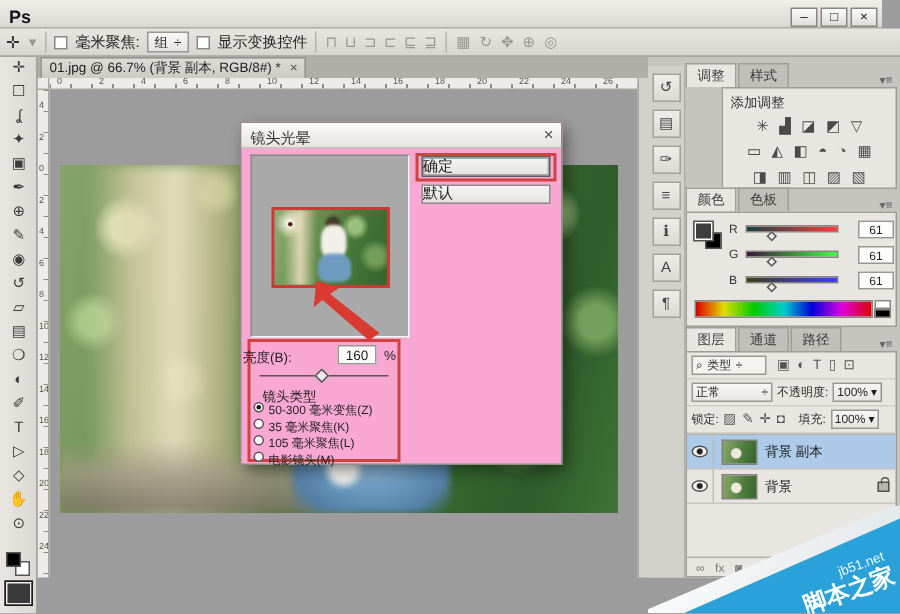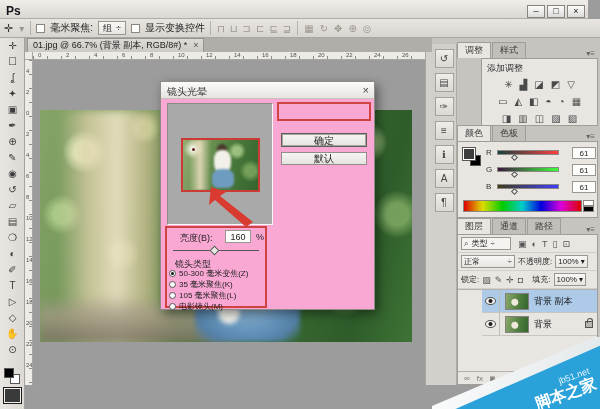--- a/index.html
+++ b/index.html
@@ -80,31 +80,31 @@
   #flare-thumb>span{position:absolute;display:block;}
   .th-trunk{left:6px;top:0;width:22px;height:50px;background:linear-gradient(90deg,rgba(230,218,185,0),rgba(232,220,188,.9) 50%,rgba(230,218,185,0));filter:blur(1px);}
   .th-hair{left:34px;top:4px;width:10px;height:10px;background:#4a3a2c;border-radius:50%;filter:blur(1px);}
   .th-top{left:31px;top:10px;width:17px;height:23px;background:#f2f0e8;border-radius:40%;filter:blur(1px);}
   .th-skirt{left:29px;top:29px;width:22px;height:19px;background:#6e9cc0;border-radius:40% 40% 30% 30%;filter:blur(1px);}
   .th-flare-dot{left:9px;top:8px;width:3px;height:3px;background:#5a1f1f;border-radius:50%;}
   #annotation-arrow{position:absolute;left:48px;top:104px;z-index:5;}
   .annotation-box{position:absolute;border:2px solid #cf4440;}
   #ok-annotation{left:116px;top:20px;width:94px;height:19px;}
   #settings-annotation{left:4px;top:144px;width:102px;height:82px;}
-  .dlg-btn{position:absolute;background:linear-gradient(#f6f5f3,#e5e3df);font-size:10px;text-align:center;color:#222;margin-top:29px;}
+  .dlg-btn{position:absolute;background:linear-gradient(#f6f5f3,#e5e3df);font-size:10px;text-align:left;color:#222;}
   #ok-button{left:120px;top:22px;width:86px;height:14px;border:1px solid #5f5d5a;box-shadow:inset 0 0 0 1px #a9a7a3;line-height:13px;}
   #default-button{left:120px;top:41px;width:86px;height:13px;border:1px solid #8f8d89;line-height:12px;}
-  #brightness-label{position:absolute;left:19px;top:150px;font-size:9px;}
+  #brightness-label{position:absolute;left:1px;top:150px;font-size:9px;}
   #brightness-value{position:absolute;left:64px;top:148px;width:26px;height:13px;border:1px solid #9a9792;background:#fdfdfc;font-size:9px;text-align:center;line-height:12px;}
   #brightness-unit{position:absolute;left:95px;top:150px;font-size:9px;}
   #brightness-slider{position:absolute;left:12px;top:168px;width:86px;height:1px;background:#555;}
   #slider-thumb{position:absolute;left:38px;top:-3px;width:7px;height:7px;background:#eceae6;border:1px solid #555;transform:rotate(45deg);}
   #lens-type-label{position:absolute;left:14px;top:176px;font-size:9px;}
   #lens-options{position:absolute;left:8px;top:186px;width:96px;}
-  .lens-opt{display:flex;align-items:center;gap:3px;height:10px;margin-bottom:1px;}
+  .lens-opt{display:flex;gap:3px;height:10px;margin-bottom:1px;}
   .radio{width:7px;height:7px;border:1px solid #555;border-radius:50%;background:#fff;flex:0 0 auto;}
   .radio.on::after{content:"";display:block;width:3px;height:3px;margin:1px;background:#111;border-radius:50%;}
   .lens-label{font-size:8px;white-space:nowrap;color:#222;}
 
   
   #dock-bg{left:432px;top:38px;width:168px;height:347px;background:#c7c4bf;z-index:3;}
   #dock-strip{left:432px;top:44px;width:25px;height:341px;background:#d3d0cb;border-right:1px solid #b0ada8;z-index:4;}
   .dock-icon{width:19px;height:19px;margin:5px auto 0;border:1px solid #a5a29d;background:linear-gradient(#efede9,#dcd9d4);text-align:center;line-height:18px;font-size:10px;color:#444;}
   .panel{position:absolute;z-index:5;}
   .tabrow{height:14px;display:flex;align-items:flex-end;gap:1px;}
@@ -136,21 +136,21 @@
 
   #layers-panel{left:457px;top:220px;width:141px;}
   #layers-panel .panel-body{height:151px;}
   .lp-row{display:flex;align-items:center;gap:3px;padding:2px 3px;height:18px;border-bottom:1px solid #d2cfca;}
   #type-filter{width:50px;height:13px;border:1px solid #9a9792;background:#f4f3f0;font-size:8px;display:flex;align-items:center;gap:3px;padding:0 2px;}
   .filter-icon{font-size:9px;color:#555;}
   #blend-select{width:54px;}
   .tiny-label{font-size:8px;color:#2e2e2e;white-space:nowrap;}
   .tiny-select{height:13px;border:1px solid #9a9792;background:linear-gradient(#f8f7f5,#e7e5e1);font-size:8px;display:inline-flex;align-items:center;gap:2px;padding:0 2px;}
   .lock-icon{font-size:9px;color:#555;}
-  #layer-rows{border-top:1px solid #b5b2ad;padding-left:24px;}
+  #layer-rows{border-top:1px solid #b5b2ad;}
   .layer-row{display:flex;align-items:center;height:23px;border-bottom:1px solid #c9c6c1;padding:0 4px 0 0;}
   .layer-row.selected{background:#adcbe9;}
   .eye-cell{width:18px;align-self:stretch;border-right:1px solid #c0bdb8;display:flex;align-items:center;justify-content:center;}
   .eye{width:11px;height:8px;border:1px solid #55524e;border-radius:50%;background:radial-gradient(circle,#222 0 1.5px,#f5f4f1 2.5px);}
   .layer-thumb{width:24px;height:17px;border:1px solid #84817c;margin-left:5px;background:
      radial-gradient(circle at 40% 55%, #eee9da 0 3px, transparent 4px),
      linear-gradient(100deg,#8aa76b,#4e7d3e 60%,#36652e);}
   .layer-name{font-size:9px;margin-left:5px;color:#1a1a1a;white-space:nowrap;}
   .layer-lock{margin-left:auto;width:8px;height:7px;background:#b8b5b0;border:1px solid #55524e;position:relative;}
   .layer-lock::before{content:"";position:absolute;left:1px;top:-4px;width:4px;height:4px;border:1px solid #55524e;border-bottom:none;border-radius:3px 3px 0 0;}

